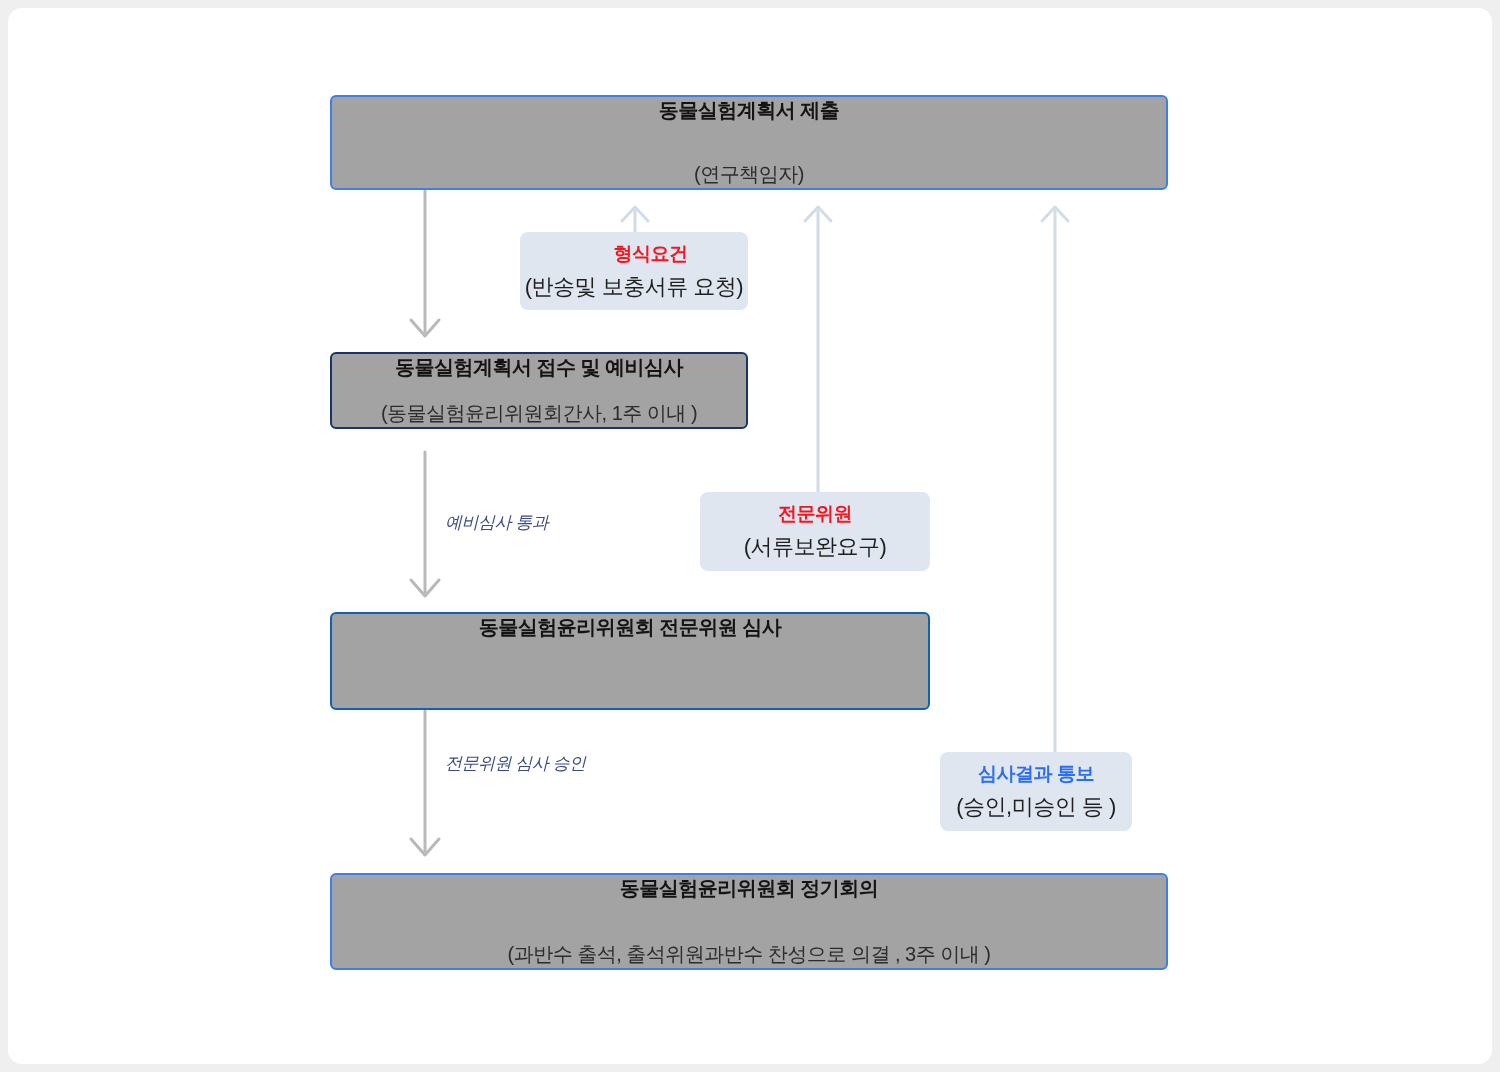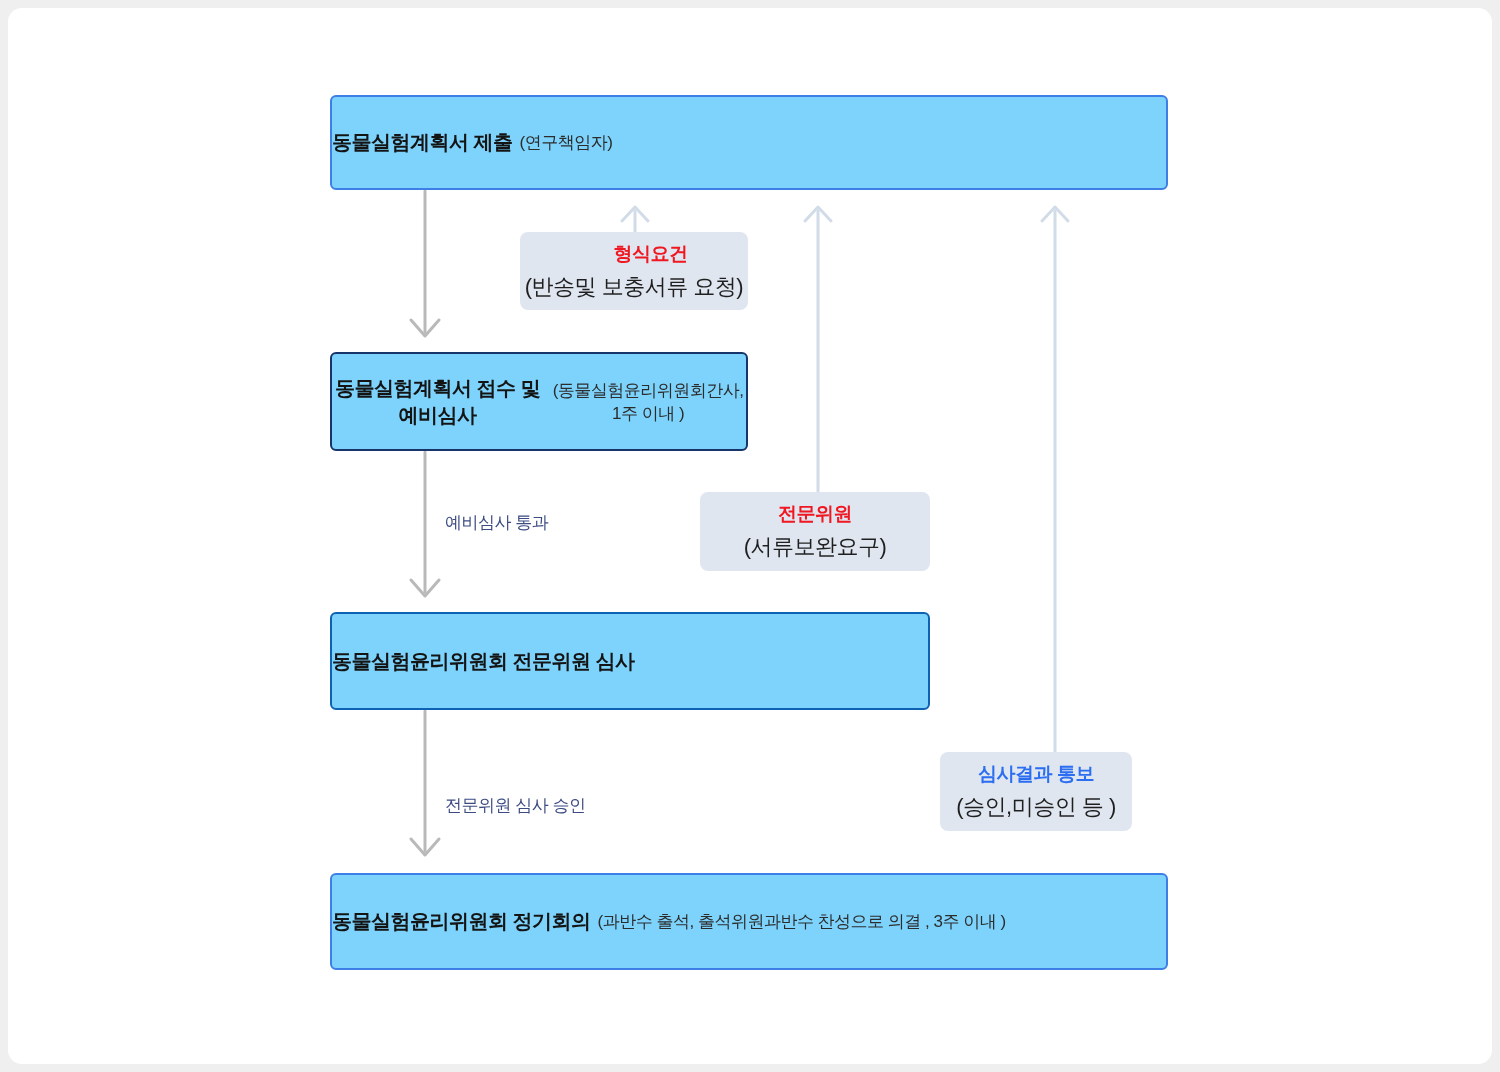--- a/index.html
+++ b/index.html
@@ -9,57 +9,58 @@
     -webkit-font-smoothing:antialiased;
   }
   .stage { position:relative; width:1500px; height:1072px; overflow:hidden; }
   .card {
     position:absolute; left:8px; top:8px; width:1484px; height:1056px;
     background:#ffffff; border-radius:14px;
   }
   .arrow-layer { position:absolute; left:0; top:0; z-index:1; }
 
   .main-box {
-    position:absolute; z-index:2; background:#7dd3fc;
+    position:absolute; z-index:2; background:#a3a3a3;
     border:2px solid #3e7ee7; border-radius:6px;
-    display:flex; align-items:center; justify-content:flex-start;
+    display:flex; flex-direction:column; align-items:center; justify-content:space-between;
     gap:7px; text-align:center; box-sizing:border-box;
   }
   .main-box .bx-title { font-size:20px; font-weight:bold; color:#141414; letter-spacing:-0.5px; }
-  .main-box .bx-sub   { font-size:17px; color:#2c2c2c; letter-spacing:-0.5px; }
+  .main-box .bx-sub   { font-size:20px; color:#2c2c2c; letter-spacing:-0.5px; }
 
   .callout {
     position:absolute; z-index:2; background:#dfe6f0; border-radius:8px;
     display:flex; flex-direction:column; align-items:center; justify-content:center;
     gap:5px; text-align:center; box-sizing:border-box;
   }
   .callout .bx-title { font-size:19px; font-weight:bold; letter-spacing:-0.5px; }
   .callout .bx-sub   { font-size:22px; color:#1f1f1f; letter-spacing:-0.5px; }
 
   .edge-label {
     position:absolute; z-index:2; font-size:17px; color:#3c4c82; letter-spacing:-0.5px;
     white-space:nowrap;
+    font-style:italic;
   }
 
   
   #box-submit   { left:330px; top:95px;  width:838px; height:95px; border-color:#3e7ee7; }
-  #box-receipt  { left:330px; top:352px; width:418px; height:99px; border-color:#17356b; }
+  #box-receipt  { left:330px; top:352px; width:418px; height:77px; border-color:#17356b; }
   #box-expert   { left:330px; top:612px; width:600px; height:98px; border-color:#0d62b3; }
   #box-meeting  { left:330px; top:873px; width:838px; height:97px; border-color:#3e7ee7; }
 
   #callout-formal { left:520px; top:232px; width:228px; height:78px; }
   #callout-expert { left:700px; top:492px; width:230px; height:79px; }
   #callout-result { left:940px; top:752px; width:192px; height:79px; }
 
   #callout-formal .bx-title { color:#f01721;margin-left:33px; }
   #callout-expert .bx-title { color:#f01721;font-family:Liberation Mono, monospace; }
   #callout-result .bx-title { color:#2b6ef2; }
 
   #label-pass     { left:445px; top:511px; }
-  #label-approval { left:445px; top:794px; }
+  #label-approval { left:445px; top:752px; }
 </style>
 </head>
 <body>
 
 <div class="stage">
   <div class="card"></div>
 
   <svg class="arrow-layer" width="1500" height="1072" viewBox="0 0 1500 1072">
 
     <g stroke="#b9b9b9" stroke-width="3" fill="none" stroke-linecap="round" stroke-linejoin="round">

